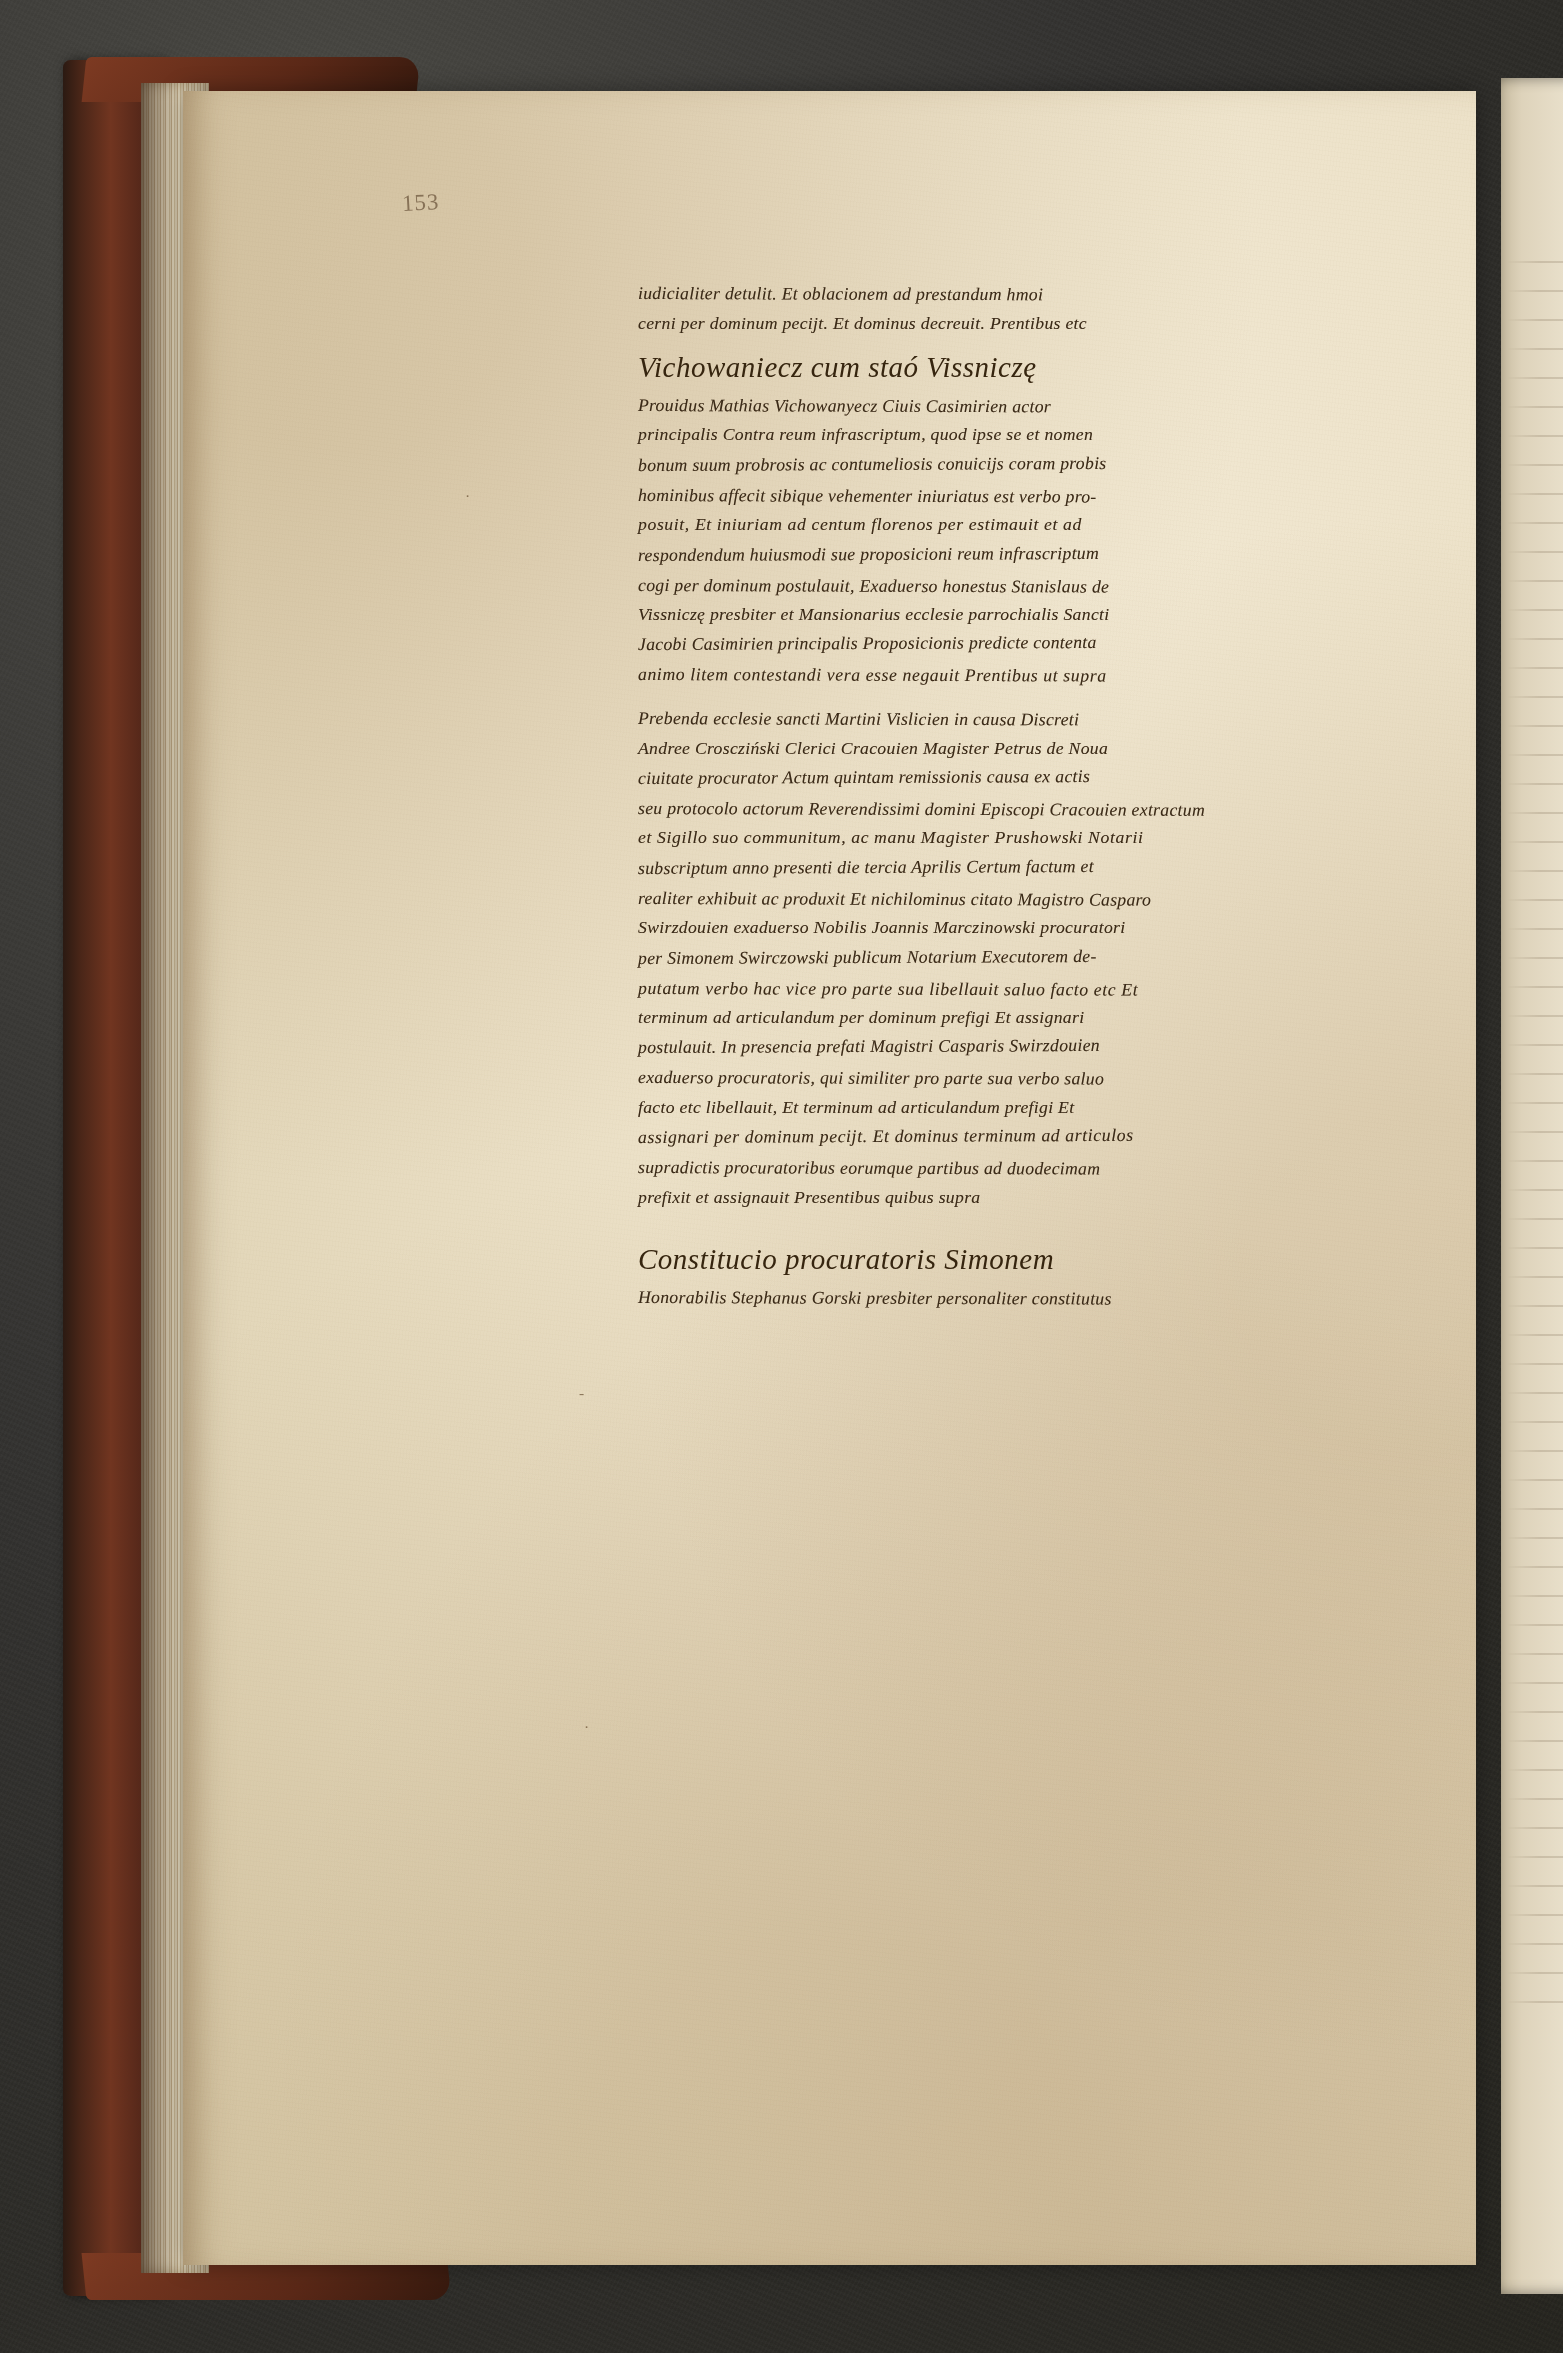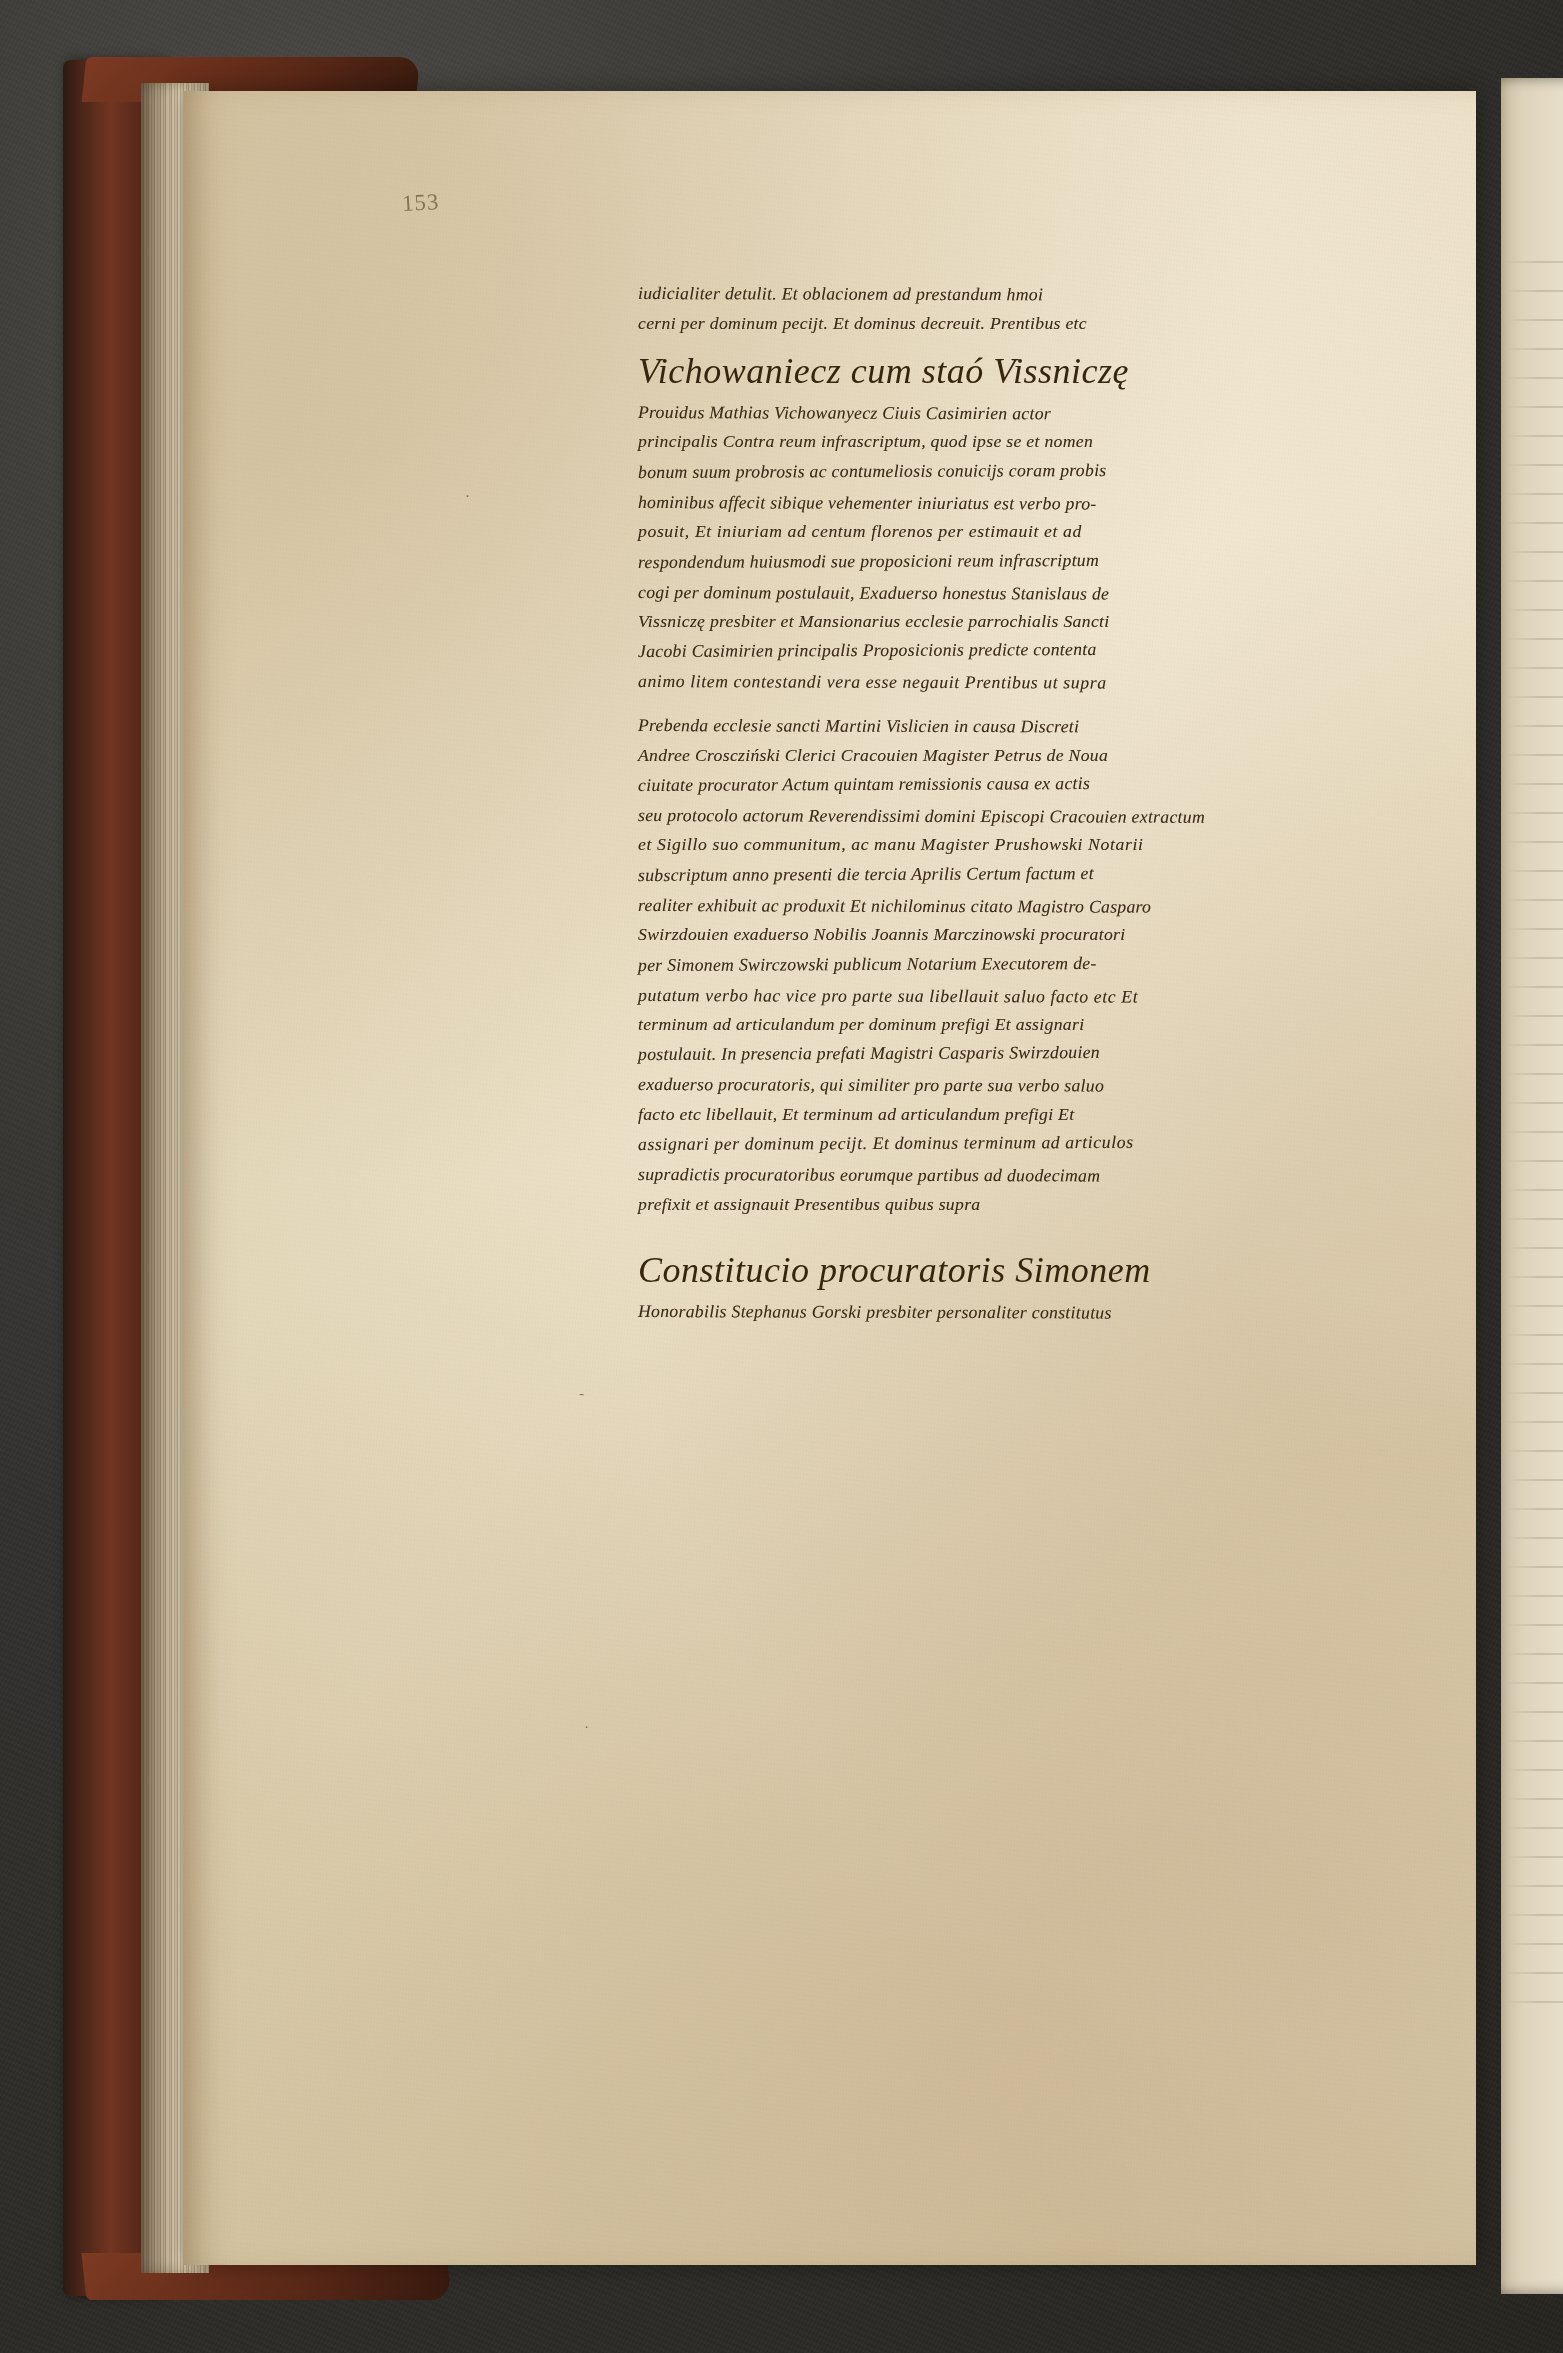--- a/index.html
+++ b/index.html
@@ -190,21 +190,21 @@
   .line:nth-child(5n)   { letter-spacing: 0.6px; }
 
   .block { margin-bottom: 13.6px; }
   .block .line { padding: 5.7px 0; }
   .indent-1 { padding-left: 30px; }
 
   .heading {
     color: #36250f;
     font-family: "Liberation Serif", serif;
     font-style: italic;
-    font-size: 36px;
+    font-size: 29px;
     line-height: 1.0;
     letter-spacing: 0.5px;
     margin: 14.6px 0 8.3px 0;
     white-space: pre;
   }
   .heading.h-2 { margin-top: 21px; }
 </style>
 </head>
 <body>
 

